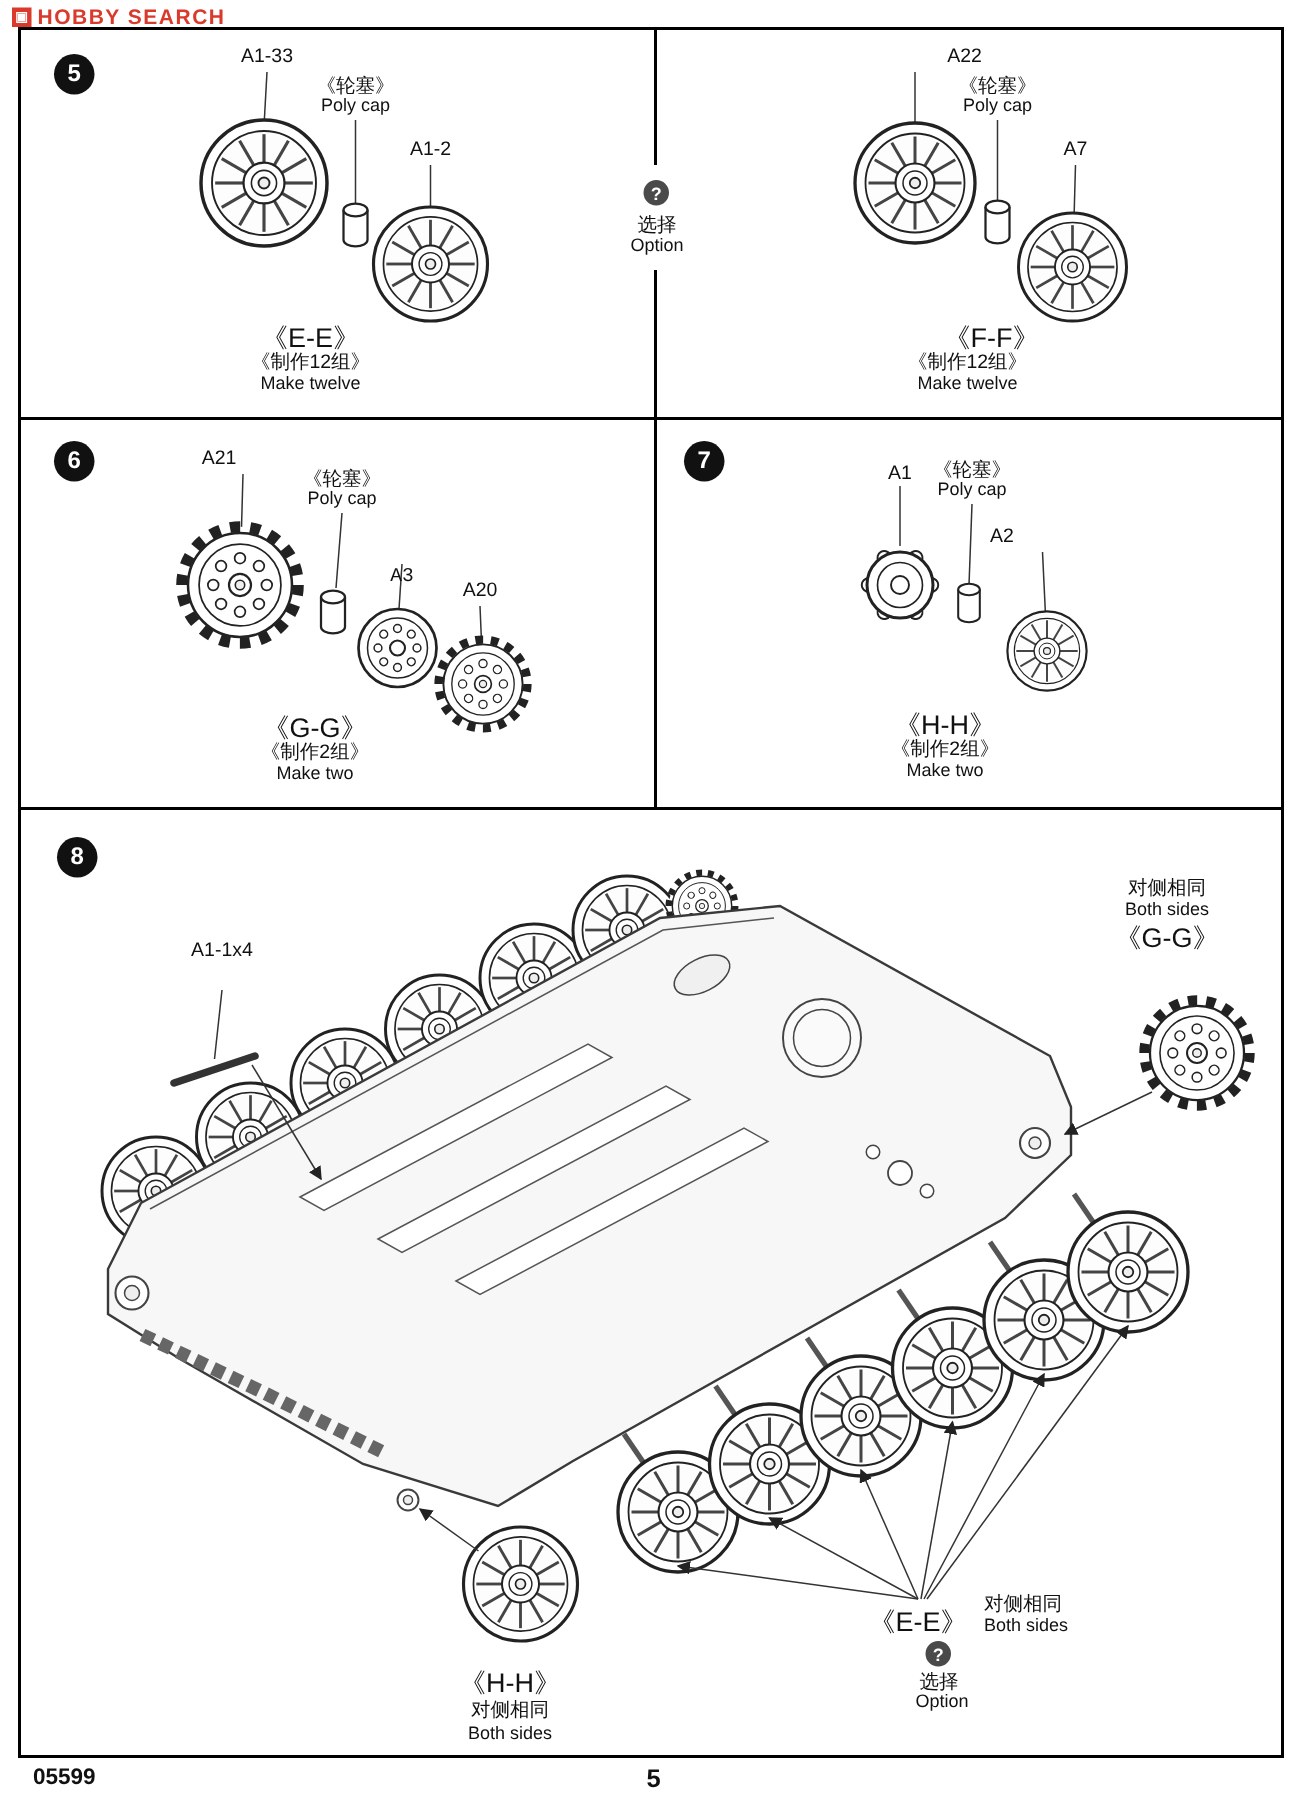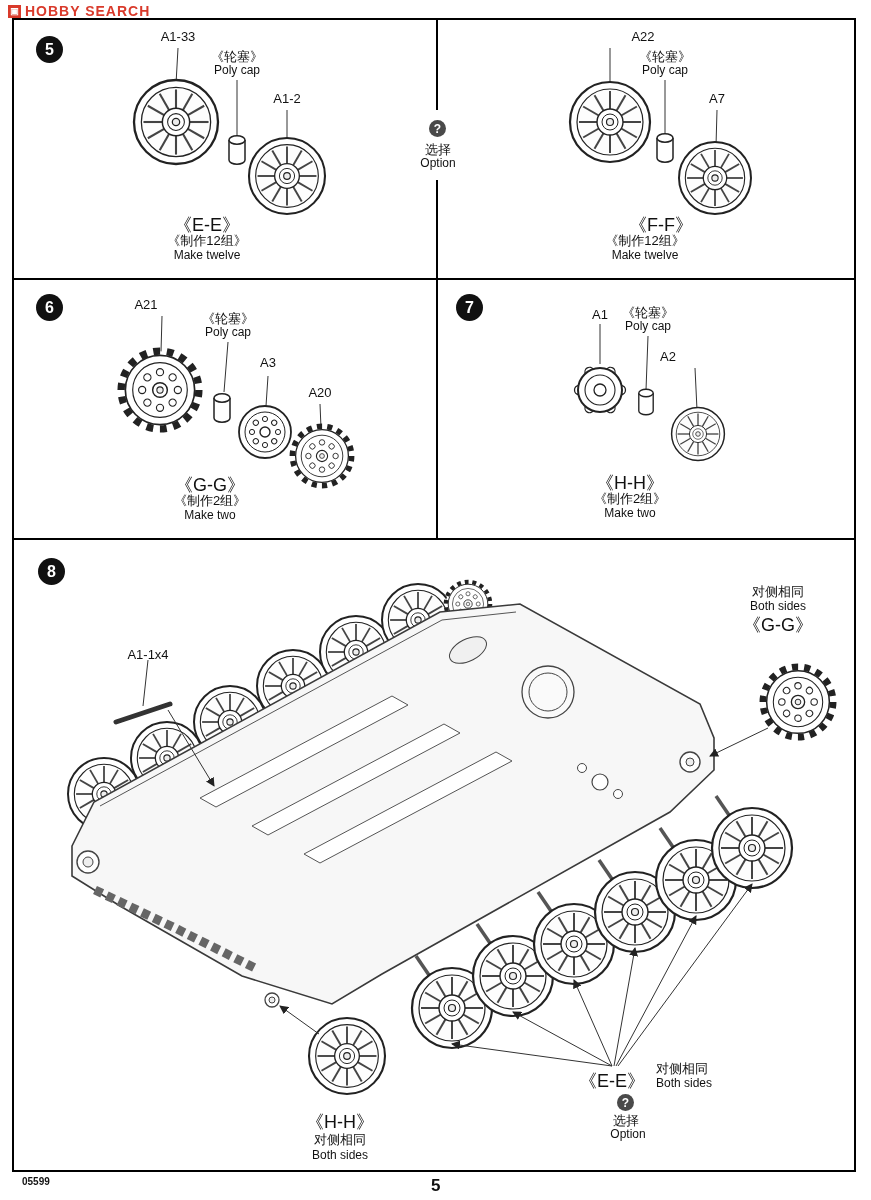--- a/index.html
+++ b/index.html
@@ -240,49 +240,49 @@
   <div class="lbl en" style="left:665px;top:64px;">Poly cap</div>
   <div class="lbl" style="left:717px;top:92px;">A7</div>
   <div class="lbl ref" style="left:661px;top:216px;">《F-F》</div>
   <div class="lbl cjk" style="left:645px;top:234px;">《制作12组》</div>
   <div class="lbl en" style="left:645px;top:249px;">Make twelve</div>
 
   <div class="stepnum" style="left:36px;top:294px;">6</div>
   <div class="lbl" style="left:146px;top:298px;">A21</div>
   <div class="lbl cjk" style="left:228px;top:312px;">《轮塞》</div>
   <div class="lbl en" style="left:228px;top:326px;">Poly cap</div>
-  <div class="lbl" style="left:268px;top:356px;">A3</div>
+  <div class="lbl" style="left:268px;top:377px;font-family:Liberation Mono, monospace;">A3</div>
   <div class="lbl" style="left:320px;top:386px;">A20</div>
   <div class="lbl ref" style="left:210px;top:476px;">《G-G》</div>
   <div class="lbl cjk" style="left:210px;top:494px;">《制作2组》</div>
   <div class="lbl en" style="left:210px;top:509px;">Make two</div>
 
   <div class="stepnum" style="left:456px;top:294px;">7</div>
   <div class="lbl" style="left:600px;top:308px;">A1</div>
   <div class="lbl cjk" style="left:648px;top:306px;">《轮塞》</div>
   <div class="lbl en" style="left:648px;top:320px;">Poly cap</div>
   <div class="lbl" style="left:668px;top:350px;">A2</div>
   <div class="lbl ref" style="left:630px;top:474px;">《H-H》</div>
   <div class="lbl cjk" style="left:630px;top:492px;">《制作2组》</div>
   <div class="lbl en" style="left:630px;top:507px;">Make two</div>
 
   <div class="stepnum" style="left:38px;top:558px;">8</div>
-  <div class="lbl" style="left:148px;top:648px;">A1-1x4</div>
+  <div class="lbl" style="left:148px;top:626px;">A1-1x4</div>
 
   <div class="lbl cjk" style="left:778px;top:585px;">对侧相同</div>
   <div class="lbl en" style="left:778px;top:600px;">Both sides</div>
   <div class="lbl ref" style="left:778px;top:616px;">《G-G》</div>
 
   <div class="lbl ref" style="left:340px;top:1113px;">《H-H》</div>
   <div class="lbl cjk" style="left:340px;top:1133px;">对侧相同</div>
   <div class="lbl en" style="left:340px;top:1149px;">Both sides</div>
 
   <div class="lbl ref" style="left:612px;top:1072px;">《E-E》</div>
   <div class="lbl cjk" style="left:682px;top:1062px;">对侧相同</div>
   <div class="lbl en" style="left:684px;top:1077px;">Both sides</div>
   <div class="qmark" style="left:617px;top:1094px;">?</div>
   <div class="lbl cjk" style="left:626px;top:1114px;">选择</div>
   <div class="lbl en" style="left:628px;top:1128px;">Option</div>
 
-  <div class="footer" style="left:22px;top:1176px;font-size:10px;">05599</div>
+  <div class="footer" style="left:22px;top:1176px;font-size:15px;">05599</div>
   <div class="footer" style="left:431px;top:1176px;font-size:17px;">5</div>
 
 </div>
 
 </body></html>

